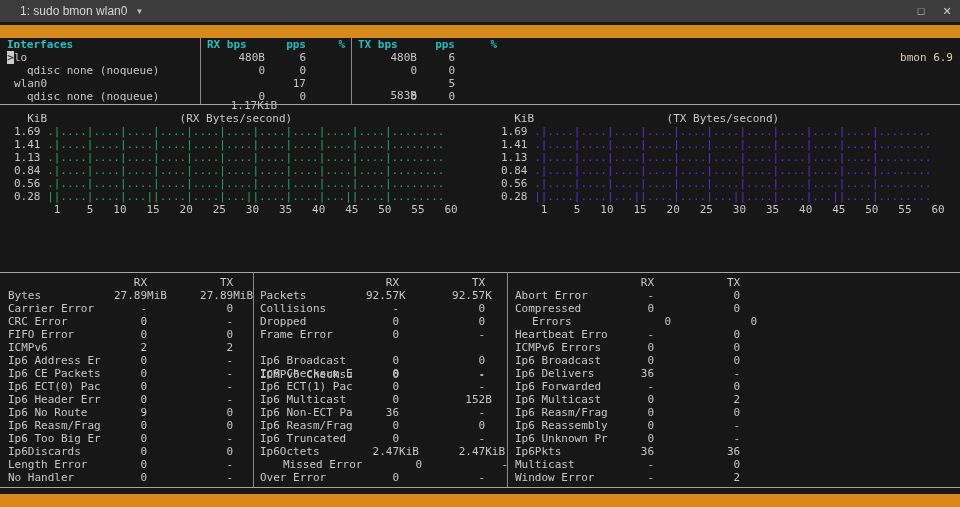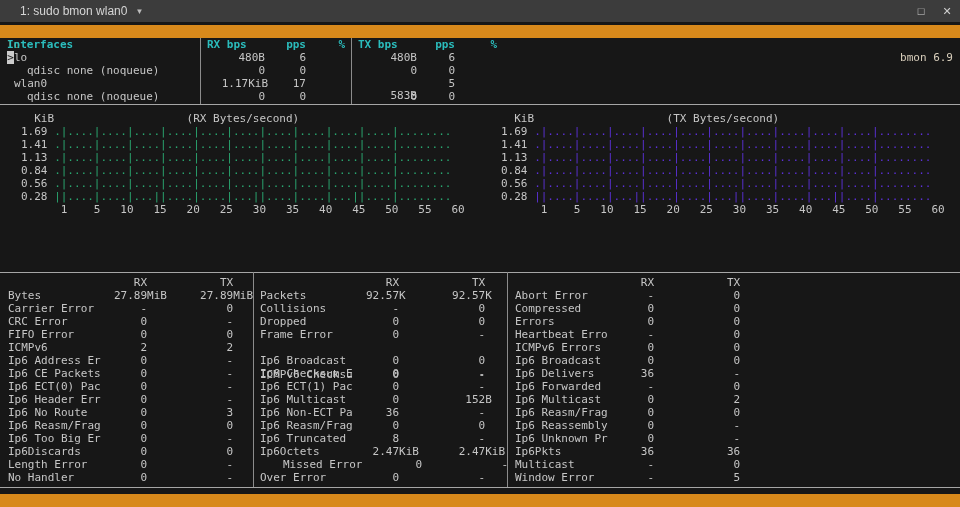--- a/index.html
+++ b/index.html
@@ -31,21 +31,21 @@
   .ifrow { position:absolute; left:0; width:960px; height:13px; }
   .ifname { position:absolute; white-space:pre; }
   .cursor { position:absolute; left:7px; width:7px; background:#cccccc; color:#1c1c1c; text-align:center; }
   .iv { position:absolute; text-align:right; white-space:pre; }
 
   .vline { position:absolute; width:1px; background:#8c8c8c; }
   .hline { position:absolute; left:0; width:960px; height:1px; background:#a6a6a6; }
 
   
   .graph { position:absolute; top:90px; width:440px; height:104px; }
-  .graph-rx { left:21px; } .graph-tx { left:501px; }
+  .graph-rx { left:14px; } .graph-tx { left:501px; }
   .gl { position:absolute; left:0; white-space:pre; height:13px; }
 
   
   .stats-group { position:absolute; top:254px; height:210px; }
   .sg1 { left:8px; } .sg2 { left:260px; } .sg3 { left:515px; }
   .sl { position:absolute; left:0; white-space:pre; height:13px; }
 
   .hintwrap { position:absolute; top:459px; left:0; width:960px; text-align:center; height:13px; }
   .hintwrap span { background:#171717; padding:0 7px; }
 </style>
@@ -87,21 +87,21 @@
       </div>
       <div class="ifrow" style="top: 42px;">
         <span class="ifname" style="left: 27px;">qdisc none (noqueue)</span>
         <span class="iv" style="left: 180px; width: 85px;">0</span>
         <span class="iv" style="left: 260px; width: 46px;">0</span>
         <span class="iv" style="left: 330px; width: 87px;">0</span>
         <span class="iv" style="left: 400px; width: 55px;">0</span>
       </div>
       <div class="ifrow" style="top: 55px;">
         <span class="ifname" style="left: 14px;">wlan0</span>
-        <span class="iv" style="left: 183px; width: 85px;">1.17KiB</span>
+        <span class="iv" style="left: 192px; width: 85px; margin-top: 22px;">1.17KiB</span>
         <span class="iv" style="left: 260px; width: 46px;">17</span>
         <span class="iv" style="left: 330px; width: 87px; margin-top: 12px;">583B</span>
         <span class="iv" style="left: 400px; width: 55px;">5</span>
       </div>
       <div class="ifrow" style="top: 68px;">
         <span class="ifname" style="left: 27px;">qdisc none (noqueue)</span>
         <span class="iv" style="left: 180px; width: 85px;">0</span>
         <span class="iv" style="left: 260px; width: 46px;">0</span>
         <span class="iv" style="left: 330px; width: 87px;">0</span>
         <span class="iv" style="left: 400px; width: 55px;">0</span>
@@ -138,62 +138,62 @@
       <div class="sl" style="top: 0px;">                   RX           TX</div>
       <div class="sl" style="top: 13px;">Bytes           27.89MiB     27.89MiB</div>
       <div class="sl" style="top: 26px;">Carrier Error       -            0   </div>
       <div class="sl" style="top: 39px;">CRC Error           0            -   </div>
       <div class="sl" style="top: 52px;">FIFO Error          0            0   </div>
       <div class="sl" style="top: 65px;">ICMPv6              2            2   </div>
       <div class="sl" style="top: 78px;">Ip6 Address Er      0            -   </div>
       <div class="sl" style="top: 91px;">Ip6 CE Packets      0            -   </div>
       <div class="sl" style="top: 104px;">Ip6 ECT(0) Pac      0            -   </div>
       <div class="sl" style="top: 117px;">Ip6 Header Err      0            -   </div>
-      <div class="sl" style="top: 130px;">Ip6 No Route        0            3   </div>
+      <div class="sl" style="top: 130px;">Ip6 No Route        9            0   </div>
       <div class="sl" style="top: 143px;">Ip6 Reasm/Frag      0            0   </div>
       <div class="sl" style="top: 156px;">Ip6 Too Big Er      0            -   </div>
       <div class="sl" style="top: 169px;">Ip6Discards         0            0   </div>
       <div class="sl" style="top: 182px;">Length Error        0            -   </div>
       <div class="sl" style="top: 195px;">No Handler          0            -   </div>
     </div>
   <div class="stats-group sg2">
       <div class="sl" style="top: 0px;">                   RX           TX</div>
       <div class="sl" style="top: 13px;">Packets         92.57K       92.57K  </div>
       <div class="sl" style="top: 26px;">Collisions          -            0   </div>
       <div class="sl" style="top: 39px;">Dropped             0            0   </div>
       <div class="sl" style="top: 52px;">Frame Error         0            -   </div>
       <div class="sl" style="top: 64px; margin-top: 28px;">ICMPv6 Checksu      0            -   </div>
       <div class="sl" style="top: 78px;">Ip6 Broadcast       0            0   </div>
       <div class="sl" style="top: 91px;">Ip6 Checksum E      0            -   </div>
       <div class="sl" style="top: 104px;">Ip6 ECT(1) Pac      0            -   </div>
       <div class="sl" style="top: 117px;">Ip6 Multicast       0          152B  </div>
       <div class="sl" style="top: 130px;">Ip6 Non-ECT Pa     36            -   </div>
       <div class="sl" style="top: 143px;">Ip6 Reasm/Frag      0            0   </div>
-      <div class="sl" style="top: 156px;">Ip6 Truncated       8            -   </div>
+      <div class="sl" style="top: 156px;">Ip6 Truncated       0            -   </div>
       <div class="sl" style="top: 169px;">Ip6Octets        2.47KiB      2.47KiB</div>
       <div class="sl" style="top: 182px; margin-left: 23px;">Missed Error        0            -   </div>
       <div class="sl" style="top: 195px;">Over Error          0            -   </div>
     </div>
   <div class="stats-group sg3">
       <div class="sl" style="top: 0px;">                   RX           TX</div>
       <div class="sl" style="top: 13px;">Abort Error         -            0   </div>
       <div class="sl" style="top: 26px;">Compressed          0            0   </div>
-      <div class="sl" style="top: 39px;">Errors              0            0   </div>
+      <div class="sl" style="top: 39px; margin-left: 17px;">Errors              0            0   </div>
       <div class="sl" style="top: 52px;">Heartbeat Erro      -            0   </div>
       <div class="sl" style="top: 65px;">ICMPv6 Errors       0            0   </div>
       <div class="sl" style="top: 78px;">Ip6 Broadcast       0            0   </div>
       <div class="sl" style="top: 91px;">Ip6 Delivers       36            -   </div>
       <div class="sl" style="top: 104px;">Ip6 Forwarded       -            0   </div>
       <div class="sl" style="top: 117px;">Ip6 Multicast       0            2   </div>
       <div class="sl" style="top: 130px;">Ip6 Reasm/Frag      0            0   </div>
       <div class="sl" style="top: 143px;">Ip6 Reassembly      0            -   </div>
       <div class="sl" style="top: 156px;">Ip6 Unknown Pr      0            -   </div>
       <div class="sl" style="top: 169px;">Ip6Pkts            36           36   </div>
       <div class="sl" style="top: 182px;">Multicast           -            0   </div>
-      <div class="sl" style="top: 195px;">Window Error        -            5   </div>
+      <div class="sl" style="top: 195px;">Window Error        -            2   </div>
     </div>
   <div class="vline" style="left:253px;top:250px;height:215px;"></div>
   <div class="vline" style="left:507px;top:250px;height:215px;"></div>
 
   <div class="hline" style="top:465px;"></div>
 
   <div class="obar statusbar">
     
     
   </div>

